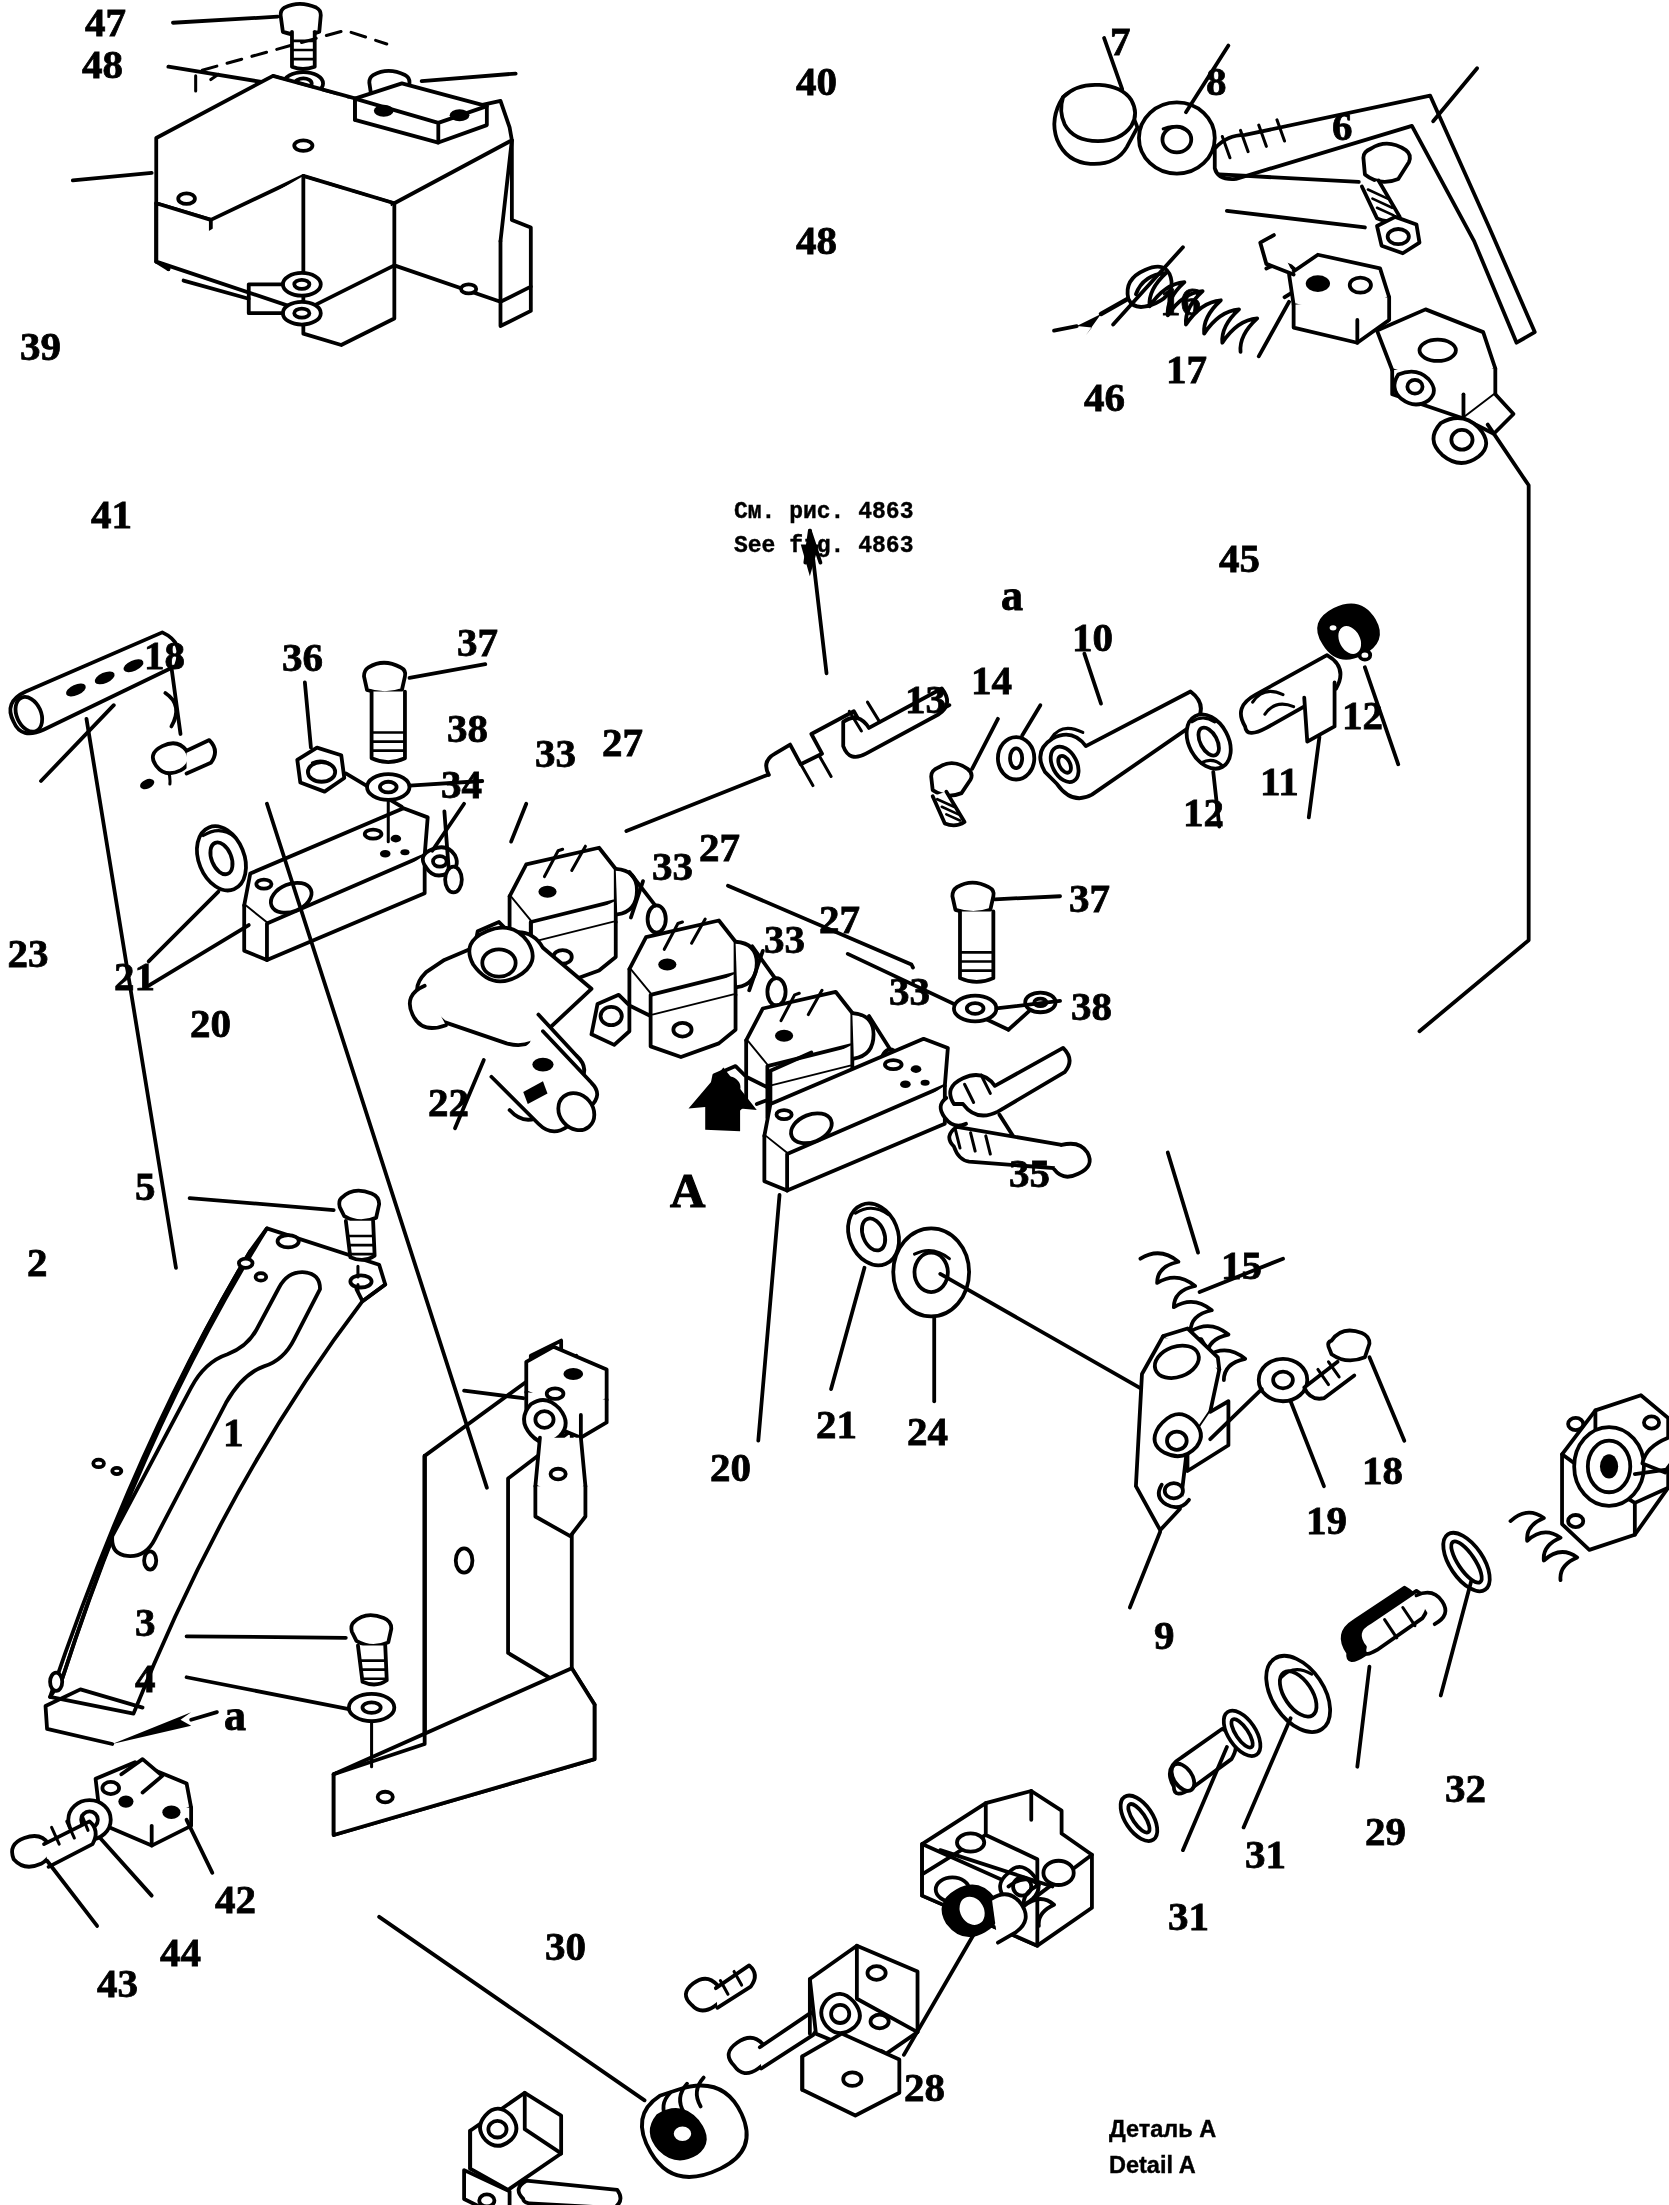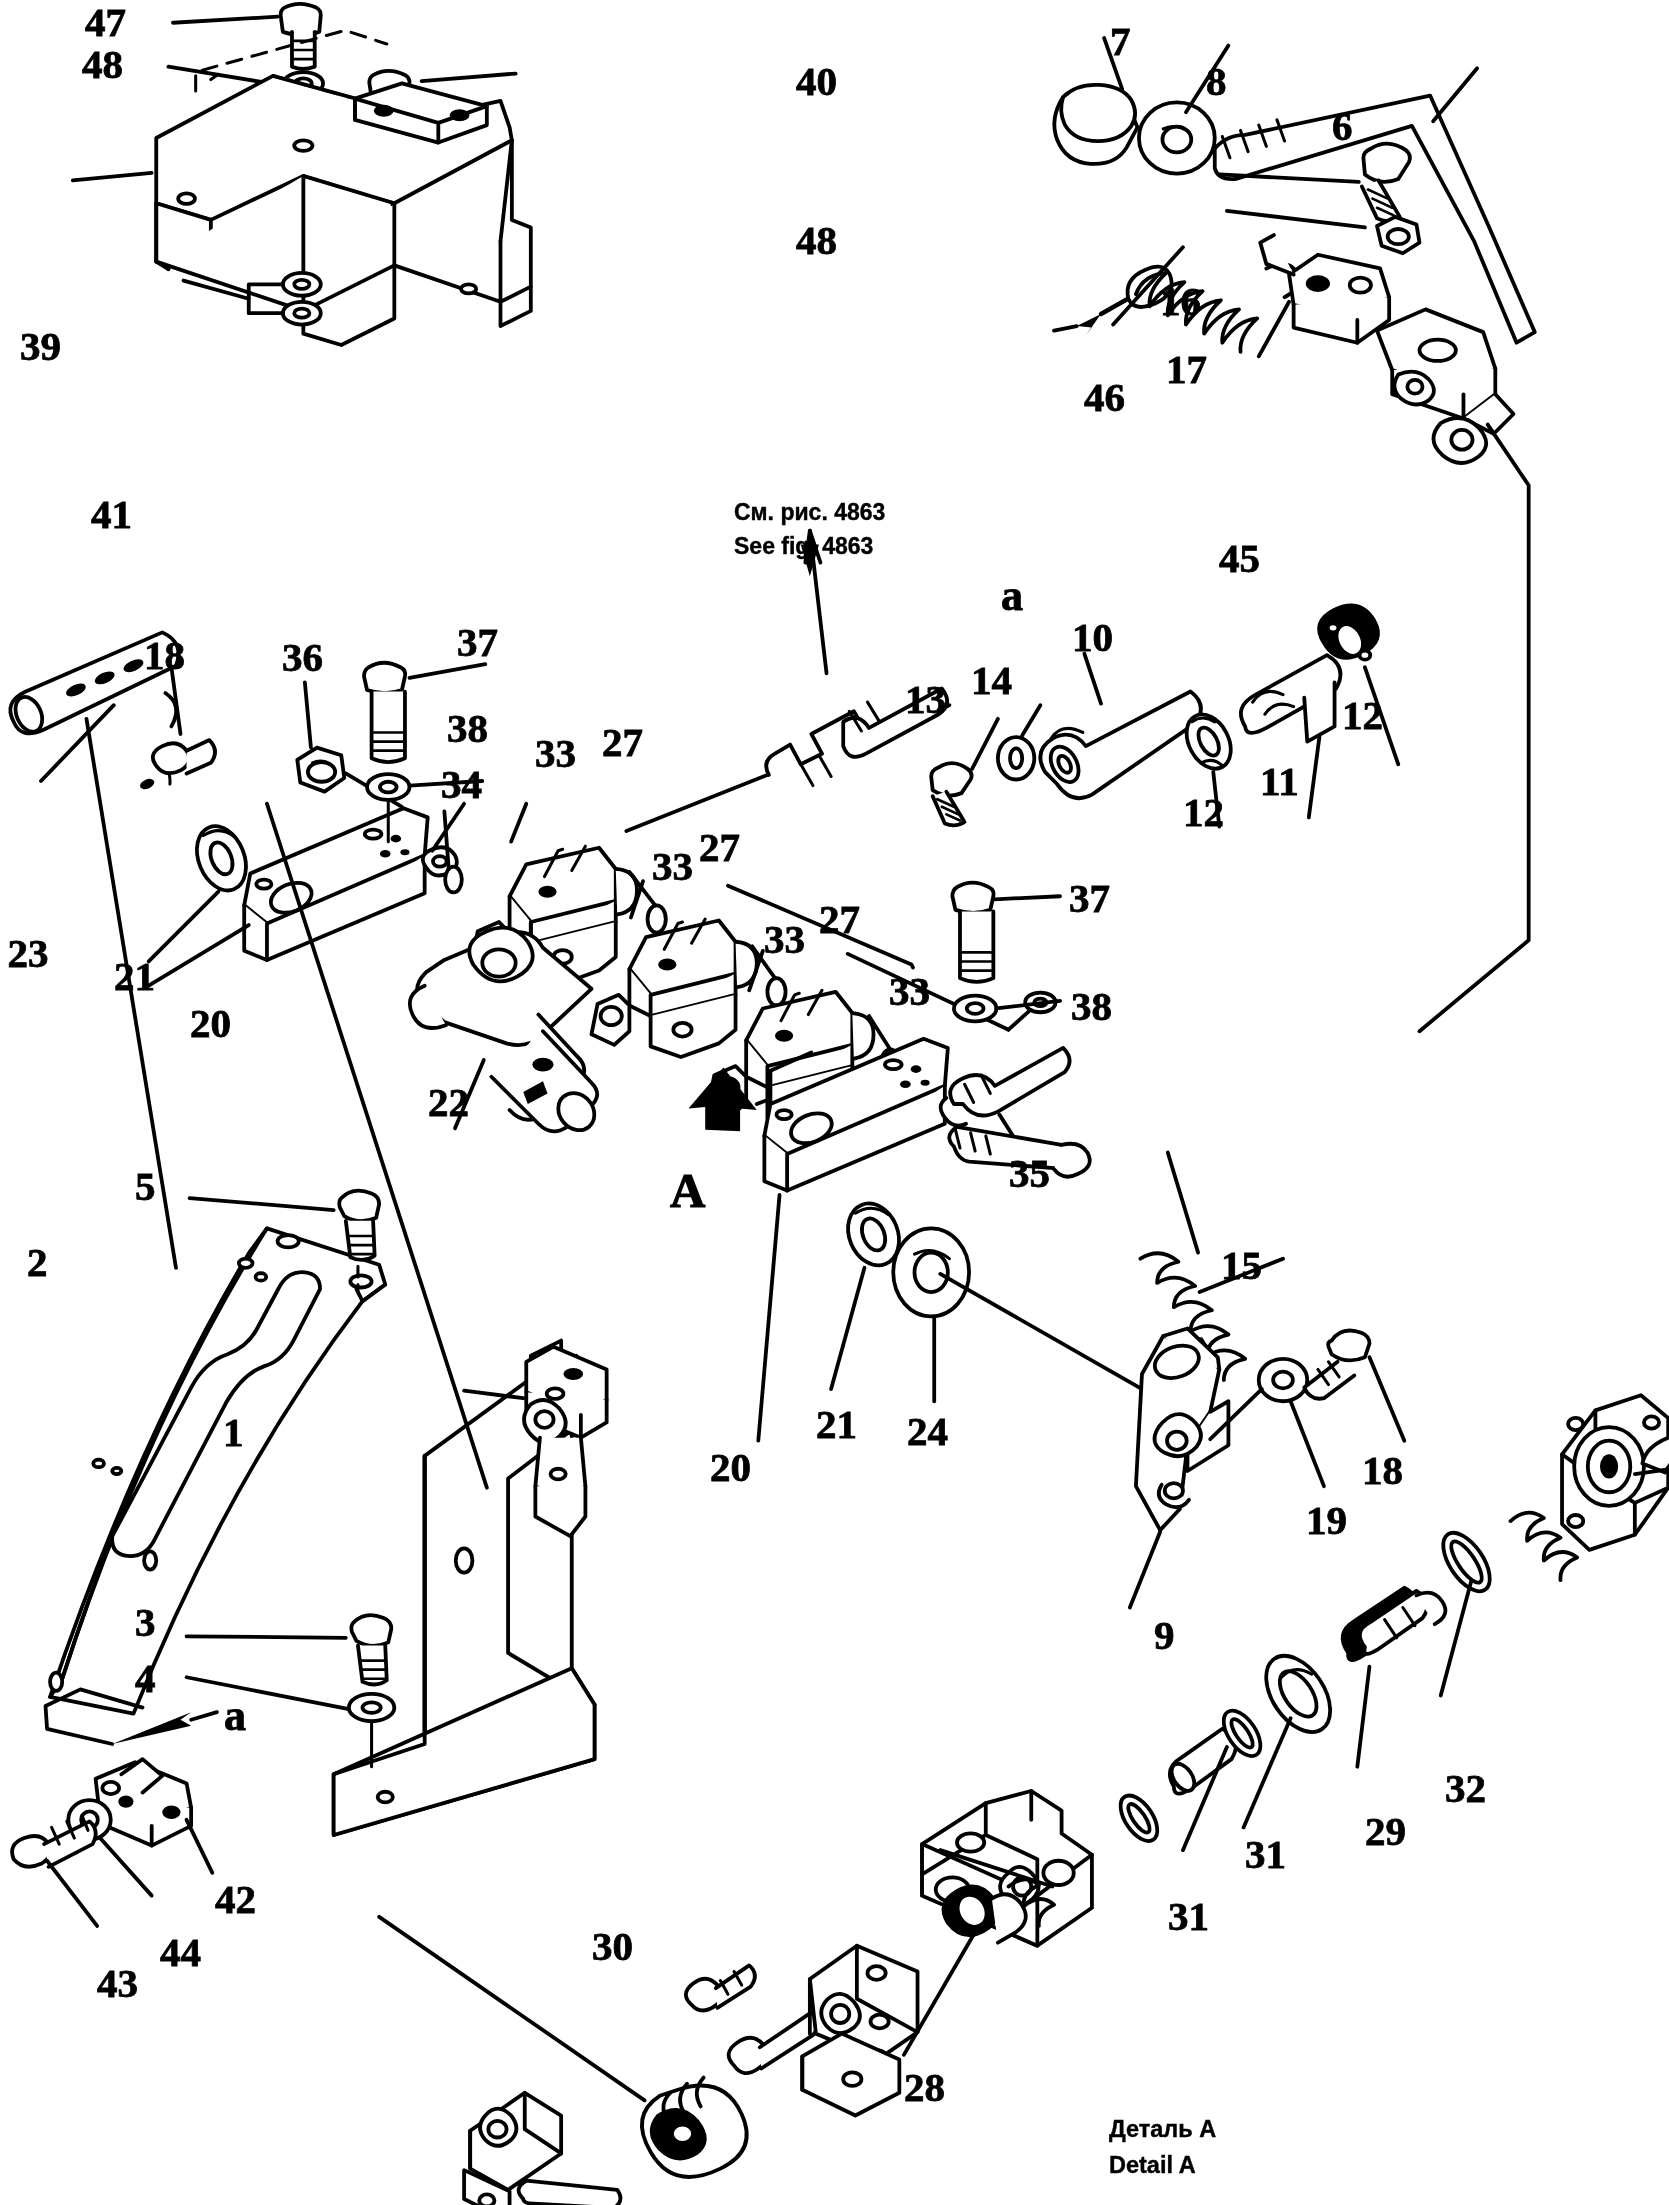--- a/index.html
+++ b/index.html
@@ -13,21 +13,21 @@
     font-weight:bold;
     font-size:41px;
     color:#000;
     line-height:1;
     white-space:nowrap;
     letter-spacing:0px;
     -webkit-text-stroke:0.8px #000;
   }
   .note{
     position:absolute;
-    font-family:Liberation Sans, sans-serif;
+    font-family:Liberation Mono, monospace;
     font-weight:bold;
     font-size:23px;
     line-height:1.38;
     color:#000;
     white-space:pre;
     -webkit-text-stroke:0.4px #000;
   }
   .detail-title{
     position:absolute;
     font-family:"Liberation Sans",sans-serif;
@@ -864,21 +864,21 @@
   <div class="callout" style="left:135px;top:1602px">3</div>
   <div class="callout" style="left:135px;top:1658px">4</div>
   <div class="callout" style="left:215px;top:1879px">42</div>
   <div class="callout" style="left:160px;top:1932px">44</div>
   <div class="callout" style="left:97px;top:1963px">43</div>
 
   <div class="callout" style="left:1445px;top:1768px">32</div>
   <div class="callout" style="left:1365px;top:1811px">29</div>
   <div class="callout" style="left:1245px;top:1834px">31</div>
   <div class="callout" style="left:1168px;top:1896px">31</div>
-  <div class="callout" style="left:592px;top:1926px">30</div>
+  <div class="callout" style="left:545px;top:1926px">30</div>
   <div class="callout" style="left:904px;top:2067px">28</div>
 </div>
 
 <div class="note" style="left:734px;top:497px">См. рис. 4863</div>
 <div class="note" style="left:734px;top:531px">See fig. 4863</div>
 
 <div class="detail-title" style="left:1109px;top:2113px">Деталь А</div>
 <div class="detail-title" style="left:1109px;top:2149px">Detail A</div>
 
 <div class="secmark" style="left:670px;top:1162px">A</div>

